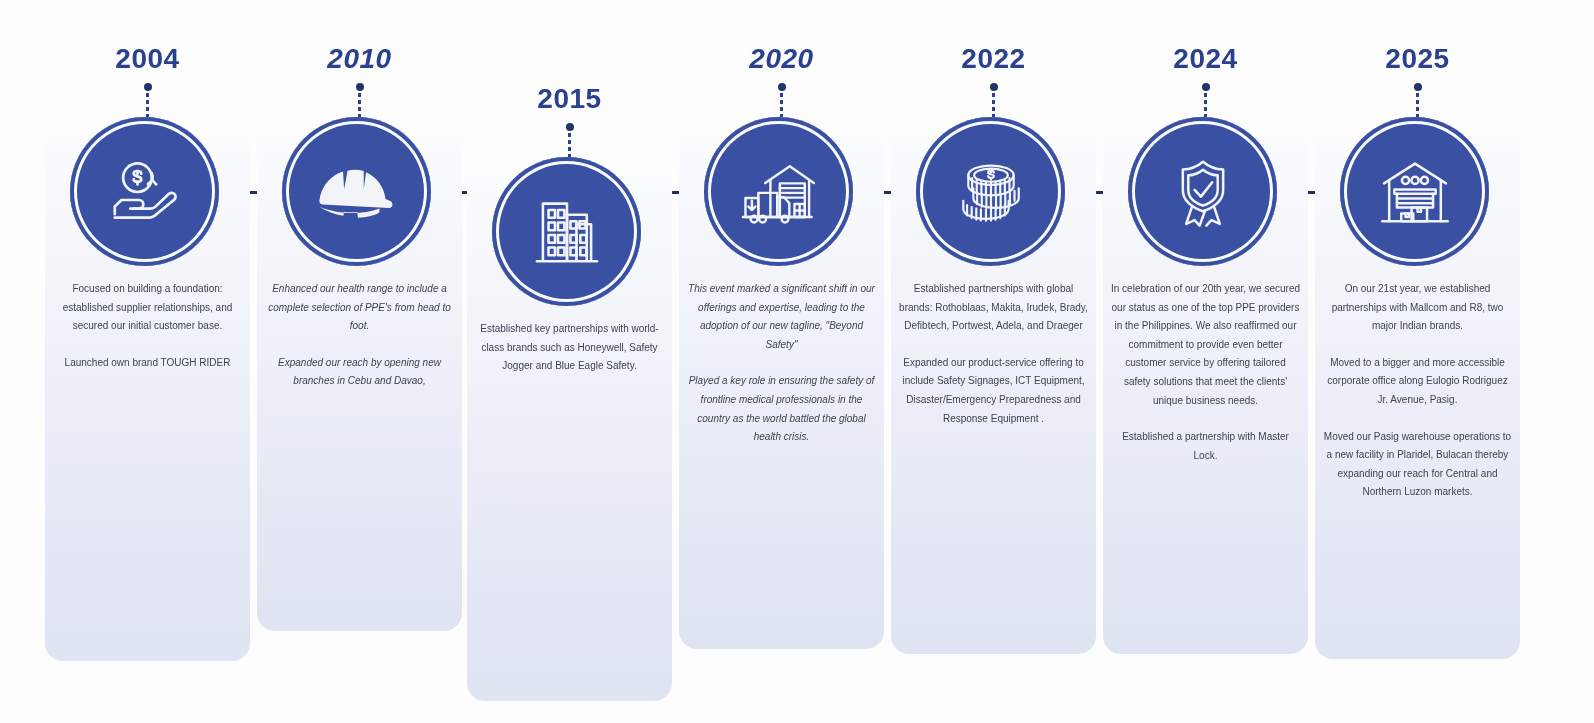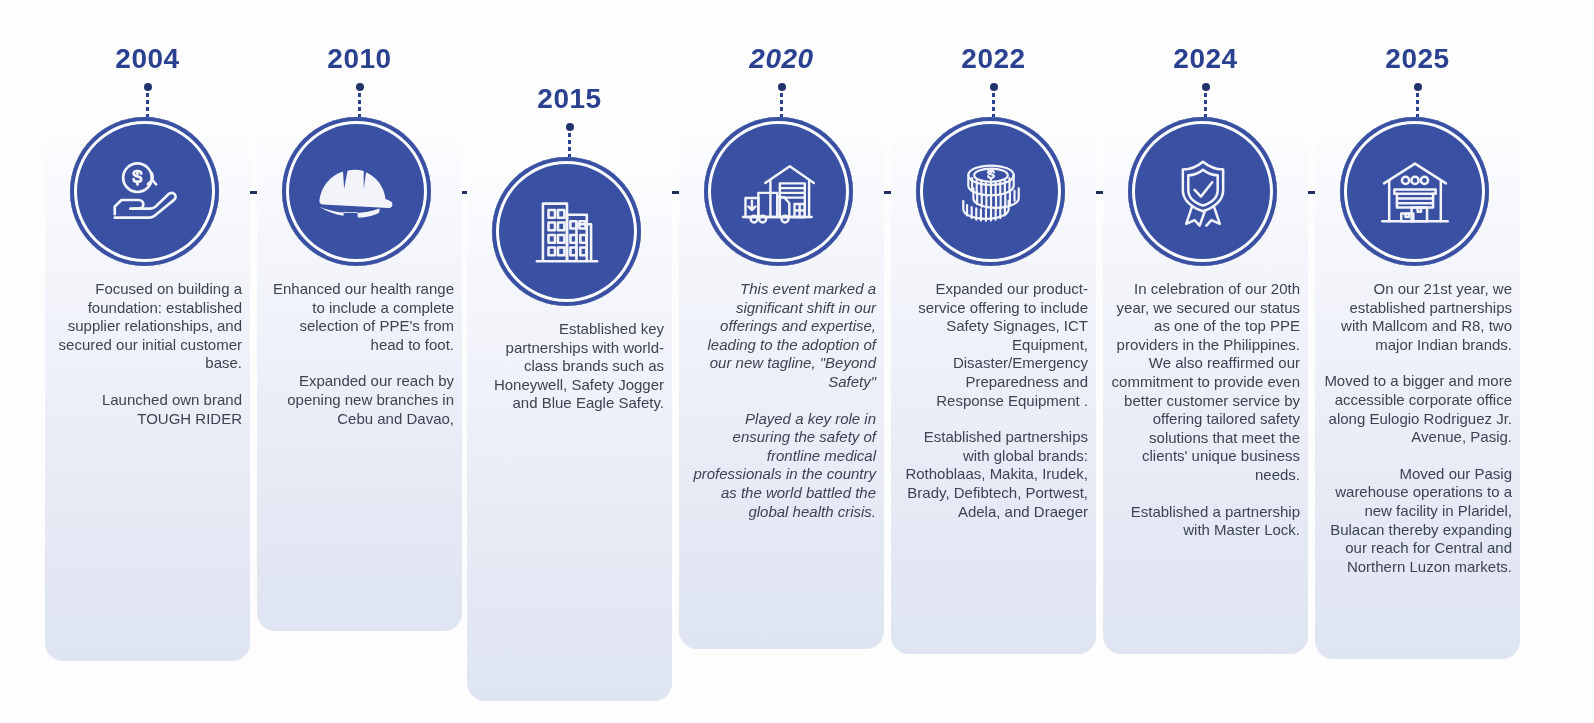--- a/index.html
+++ b/index.html
@@ -97,22 +97,22 @@
     align-items: center;
     justify-content: center;
   }
   .circle svg { display: block; }
 
   .body {
     position: absolute;
     left: 8px;
     top: 280px;
     width: 189px;
-    text-align: right;
-    font-size: 15px;
+    text-align: center;
+    font-size: 10px;
     line-height: 18.6px;
     color: #3c4352;
     z-index: 4;
   }
   .body p { margin: 0 0 18px 0; }
   .body p:last-child { margin-bottom: 0; }
 </style>
 </head>
 <body>
 
@@ -136,21 +136,21 @@
     <path d="M58 27.5c1.2 2.6 1.5 5.5 1 8.4M53.5 40.5l5.2-4.6 4.6 5"></path>
     <path d="M14 76.5v-9.2l8-7.8h20.6c3 0 5.4 2.3 5.4 5.2 0 2.9-2.4 5.2-5.4 5.2H32.5"></path>
     <path d="M36.5 69.9h19.8c2.4 0 4.6-.9 6.2-2.5l15.7-15.1c2-1.9 5.2-1.8 7 .2 1.7 1.9 1.6 4.8-.3 6.6L63.6 76.4c-2.9 2.7-6.8 4.2-10.9 4.2H14"></path>
   </svg>
       </div>
       <div class="body">
         <p>Focused on building a foundation: established supplier relationships, and secured our initial customer base.</p>
         <p>Launched own brand TOUGH RIDER</p>
       </div>
     </div>
-    <div class="col" style="left: 257px;">
+    <div class="col" style="left: 257px; font-style: italic;">
       <div class="card" style="height: 493px;"></div>
       <div class="year">2010</div>
       <div class="dot"></div>
       <div class="dotline"></div>
       <div class="circle">
         <svg viewBox="0 0 100 100" width="92" height="92">
     <path d="M13 63.5c-2.5 0-4.2-1.9-3.9-4.3C10.9 44 21 32 34.8 27.6l1.2 19.2 3.7-20c2.6-.6 5.3-.9 8.1-.9 3.3 0 6.5.4 9.5 1.3v20.2l2.5-19c11.5 5 19.6 15.9 21.2 29.1l5.2 2.4c1.6.7 2.5 2.4 2.3 4.2-.3 2-2 3.4-4 3.4z" fill="#f2f4fa"></path>
     <path d="M10 66.2c18.5 7.9 45.3 8.8 64.5 1.6l-.3 4.6C68.4 76 59.9 77.9 51 78l-.6-6.1c-5 .3-10 .1-14.8-.5l-.3 4.4C25.5 74 17 70.8 10.8 67z" fill="#f2f4fa"></path>
   </svg>
       </div>
@@ -230,22 +230,22 @@
     <path d="M53.4 26.8c0-1.3-1.5-2.2-3.4-2.2s-3.4 1-3.4 2.1c0 2.9 6.8 1.5 6.8 4.4 0 1.2-1.5 2.2-3.4 2.2s-3.4-1-3.4-2.2"></path>
     <path d="M23 30v12.5c0 6.3 12.1 11.5 27 11.5s27-5.2 27-11.5V30"></path>
     <path d="M27.5 33.5v15M33 35.5v15.5M38.5 37v15.5M44 38v16M50 38.2v16M55.5 38v16M61 37v15.5M66.5 35.5v15.5M72 33.5v15"></path>
     <path d="M29 45.5v12c0 6.3 12.1 11.5 27 11.5s27-5.2 27-11.5v-12"></path>
     <path d="M33.5 50v14.5M39 52.5v15M44.5 53.5v15.5M50 54v16M56 54v16M61.5 53.5v15.5M67 52.5v15M72.5 51v14.5M78 48.5v12"></path>
     <path d="M17 60.5v10c0 6.3 12.1 11.5 27 11.5s27-5.2 27-11.5v-10"></path>
     <path d="M21.5 65.5v12.5M27 68v13M32.5 69.5v13.5M38 70.5v13.5M44 70.8v13.5M50 70.5v13.5M55.5 69.5v13.5M61 68v13M66.5 65.5v12.5"></path>
   </svg>
       </div>
       <div class="body">
+        <p>Established partnerships with global brands: Rothoblaas, Makita, Irudek, Brady, Defibtech, Portwest, Adela, and Draeger</p>
         <p>Expanded our product-service offering to include Safety Signages, ICT Equipment, Disaster/Emergency Preparedness and Response Equipment .</p>
-        <p>Established partnerships with global brands: Rothoblaas, Makita, Irudek, Brady, Defibtech, Portwest, Adela, and Draeger</p>
       </div>
     </div>
     <div class="col" style="left: 1103px;">
       <div class="card" style="height: 516px;"></div>
       <div class="year">2024</div>
       <div class="dot"></div>
       <div class="dotline"></div>
       <div class="circle">
         <svg viewBox="0 0 100 100" width="84" height="84" fill="none" stroke="#f2f4fa" stroke-width="3" stroke-linejoin="round" stroke-linecap="round">
     <path d="M50 14c-7 6-15.5 9-24 9.3v24.5c0 11.6 9.8 20.6 24 25.2 14.2-4.6 24-13.6 24-25.2V23.3C65.5 23 57 20 50 14Z"></path>

